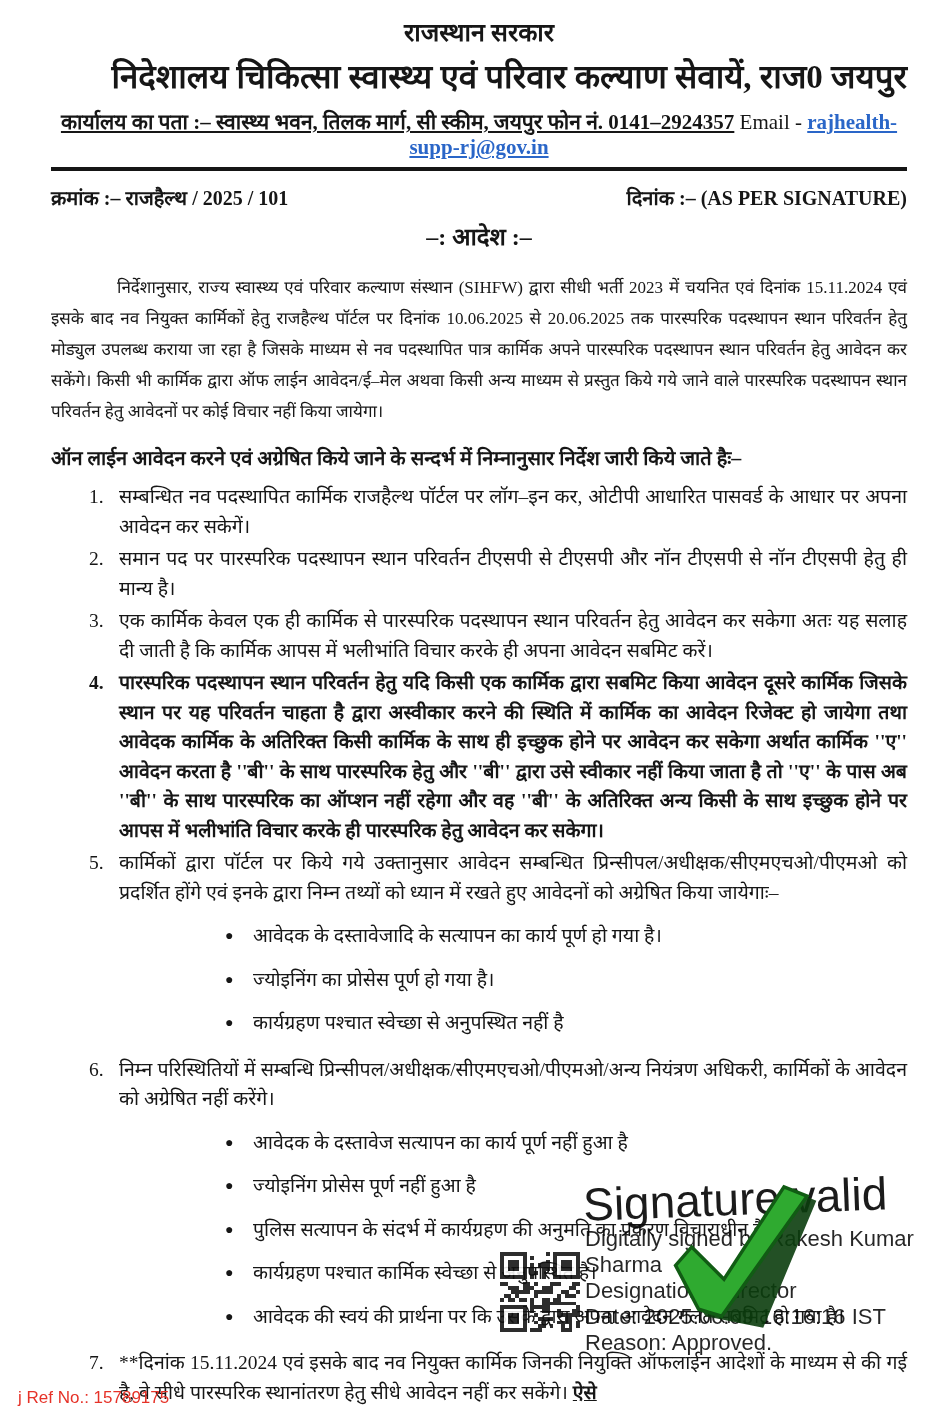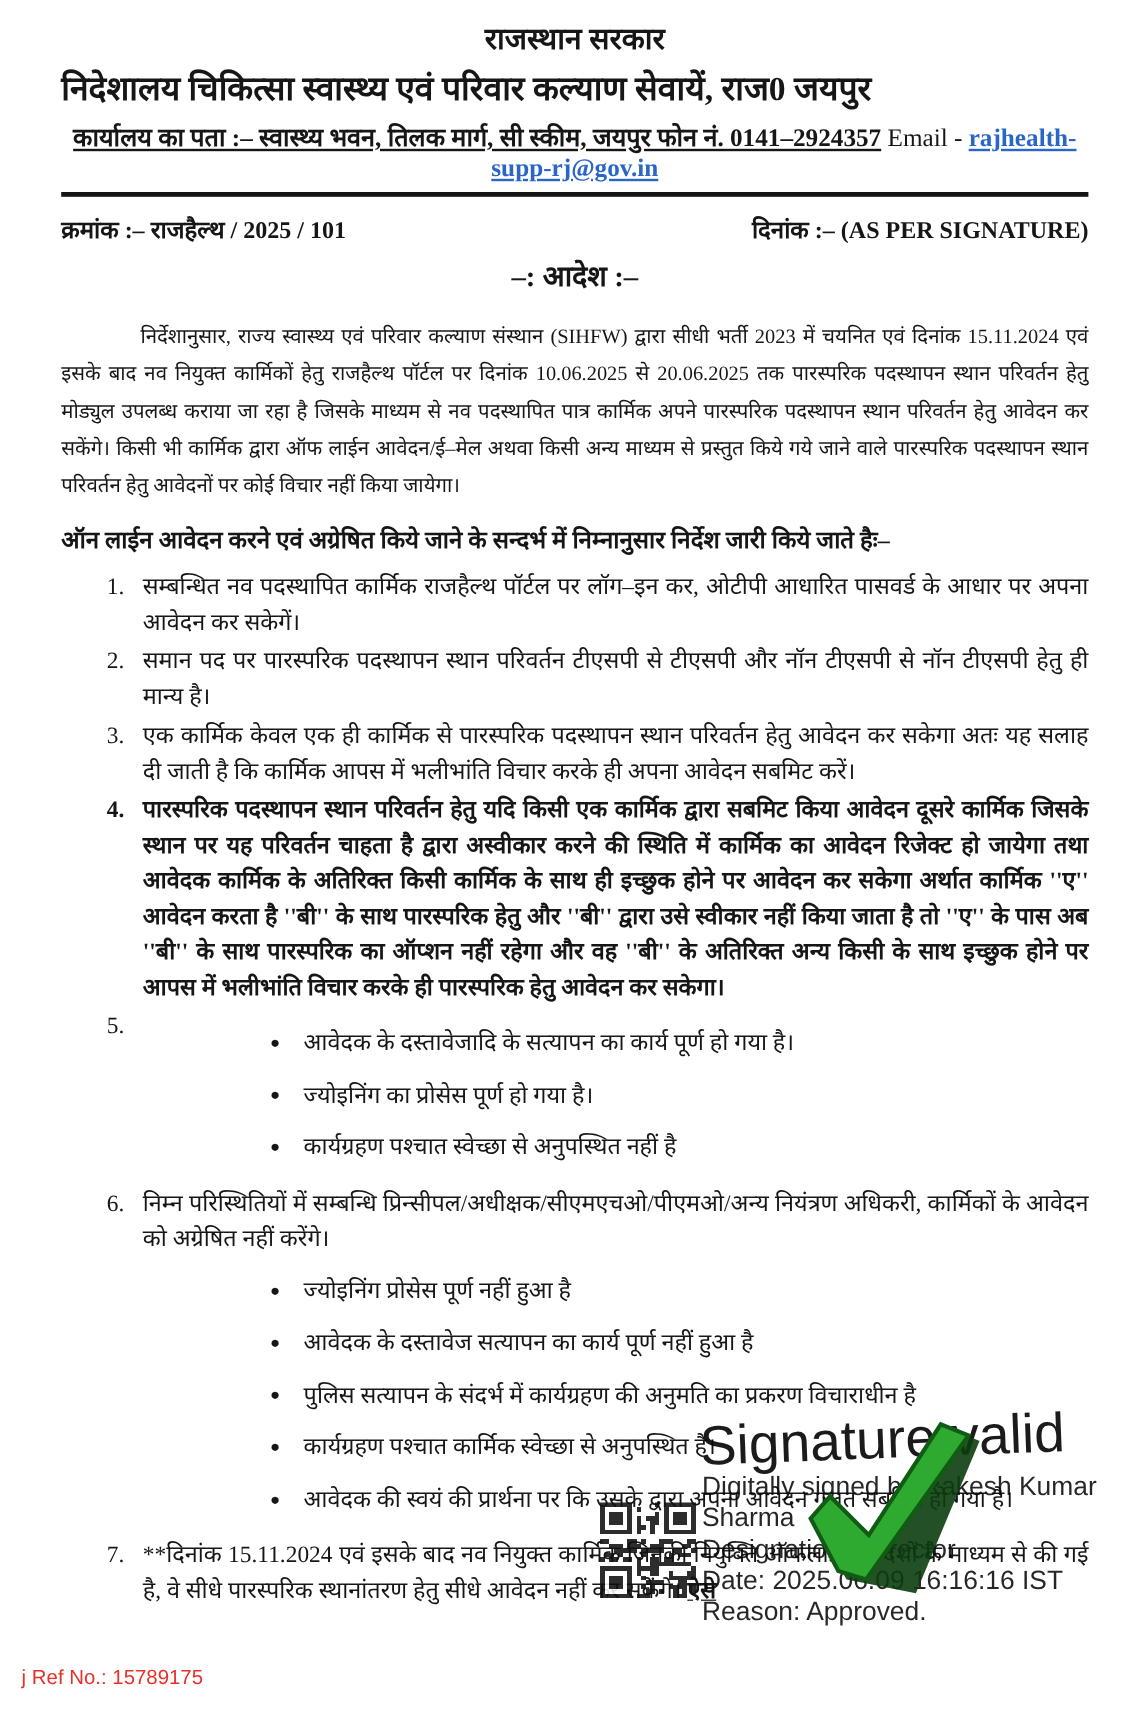--- a/index.html
+++ b/index.html
@@ -10,21 +10,21 @@
     --green-dark:#115c14;
   }
   html,body{margin:0;padding:0;}
   body{
     width:945px;height:1427px;position:relative;overflow:hidden;
     background:#ffffff;color:var(--ink);
     font-family:"Liberation Serif","DejaVu Serif",serif;
   }
   .doc{position:absolute;left:51px;top:14px;width:856px;}
   .gov-title{text-align:center;font-size:25px;font-weight:bold;}
-  .dept-title{text-align:left;font-size:28px;font-weight:bold;margin-top:5px;}
+  .dept-title{text-align:right;font-size:33px;font-weight:bold;margin-top:5px;}
   .address-line{text-align:center;font-size:21px;font-weight:bold;margin-top:9px;}
   .address-line .addr{text-decoration:underline;}
   .address-line a{color:var(--link);text-decoration:underline;font-weight:bold;}
   .address-line .email-label{font-weight:normal;}
   .rule{border:0;border-top:4px solid #151515;margin:7px 0 0 0;}
   .meta{display:flex;justify-content:space-between;font-size:20px;font-weight:bold;margin-top:13px;}
   .order-heading{text-align:center;font-size:24px;font-weight:bold;margin-top:8px;}
   .intro{font-size:17px;line-height:31px;text-align:justify;text-indent:66px;margin-top:20px;}
   .directive-heading{font-size:20px;font-weight:bold;margin-top:14px;line-height:29px;}
   ol.items{list-style:none;margin:9px 0 0 0;padding:0 0 0 38px;font-size:19.5px;line-height:29.5px;}
@@ -86,34 +86,35 @@
       <span class="num">3.</span>
       <div class="txt">एक कार्मिक केवल एक ही कार्मिक से पारस्परिक पदस्थापन स्थान परिवर्तन हेतु आवेदन कर सकेगा अतः यह सलाह दी जाती है कि कार्मिक आपस में भलीभांति विचार करके ही अपना आवेदन सबमिट करें।</div>
     </li>
     <li class="bold">
       <span class="num">4.</span>
       <div class="txt">पारस्परिक पदस्थापन स्थान परिवर्तन हेतु यदि किसी एक कार्मिक द्वारा सबमिट किया आवेदन दूसरे कार्मिक जिसके स्थान पर यह परिवर्तन चाहता है द्वारा अस्वीकार करने की स्थिति में कार्मिक का आवेदन रिजेक्ट हो जायेगा तथा आवेदक कार्मिक के अतिरिक्त किसी कार्मिक के साथ ही इच्छुक होने पर आवेदन कर सकेगा अर्थात कार्मिक ''ए'' आवेदन करता है ''बी'' के साथ पारस्परिक हेतु और ''बी'' द्वारा उसे स्वीकार नहीं किया जाता है तो ''ए'' के पास अब ''बी'' के साथ पारस्परिक का ऑप्शन नहीं रहेगा और वह ''बी'' के अतिरिक्त अन्य किसी के साथ इच्छुक होने पर आपस में भलीभांति विचार करके ही पारस्परिक हेतु आवेदन कर सकेगा।</div>
     </li>
     <li>
       <span class="num">5.</span>
       <div class="txt">
+        <span>कार्मिकों द्वारा पॉर्टल पर किये गये उक्तानुसार आवेदन सम्बन्धित प्रिन्सीपल/अधीक्षक/सीएमएचओ/पीएमओ को प्रदर्शित होंगे एवं इनके द्वारा निम्न तथ्यों को ध्यान में रखते हुए आवेदनों को अग्रेषित किया जायेगाः–</span>
         <ul class="subs">
           <li>आवेदक के दस्तावेजादि के सत्यापन का कार्य पूर्ण हो गया है।</li>
           <li>ज्योइनिंग का प्रोसेस पूर्ण हो गया है।</li>
           <li>कार्यग्रहण पश्चात स्वेच्छा से अनुपस्थित नहीं है</li>
         </ul>
       </div>
     </li>
     <li>
       <span class="num">6.</span>
       <div class="txt">
         <span>निम्न परिस्थितियों में सम्बन्धि प्रिन्सीपल/अधीक्षक/सीएमएचओ/पीएमओ/अन्य नियंत्रण अधिकरी, कार्मिकों के आवेदन को अग्रेषित नहीं करेंगे।</span>
         <ul class="subs">
+          <li>आवेदक के दस्तावेज सत्यापन का कार्य पूर्ण नहीं हुआ है</li>
           <li>ज्योइनिंग प्रोसेस पूर्ण नहीं हुआ है</li>
-          <li>आवेदक के दस्तावेज सत्यापन का कार्य पूर्ण नहीं हुआ है</li>
           <li>पुलिस सत्यापन के संदर्भ में कार्यग्रहण की अनुमति का प्रकरण विचाराधीन है</li>
           <li>कार्यग्रहण पश्चात कार्मिक स्वेच्छा से अनुपस्थित है।</li>
           <li>आवेदक की स्वयं की प्रार्थना पर कि उसके द्वारा अपना आवेदन गलत सबमिट हो गया है।</li>
         </ul>
       </div>
     </li>
     <li>
       <span class="num">7.</span>
       <div class="txt">
         <span>**दिनांक 15.11.2024 एवं इसके बाद नव नियुक्त कार्मिक जिनकी नियुक्ति ऑफलाईन आदेशों के माध्यम से की गई है, वे सीधे पारस्परिक स्थानांतरण हेतु सीधे आवेदन नहीं कर सकेंगे। </span><span class="tail">ऐसे</span>

